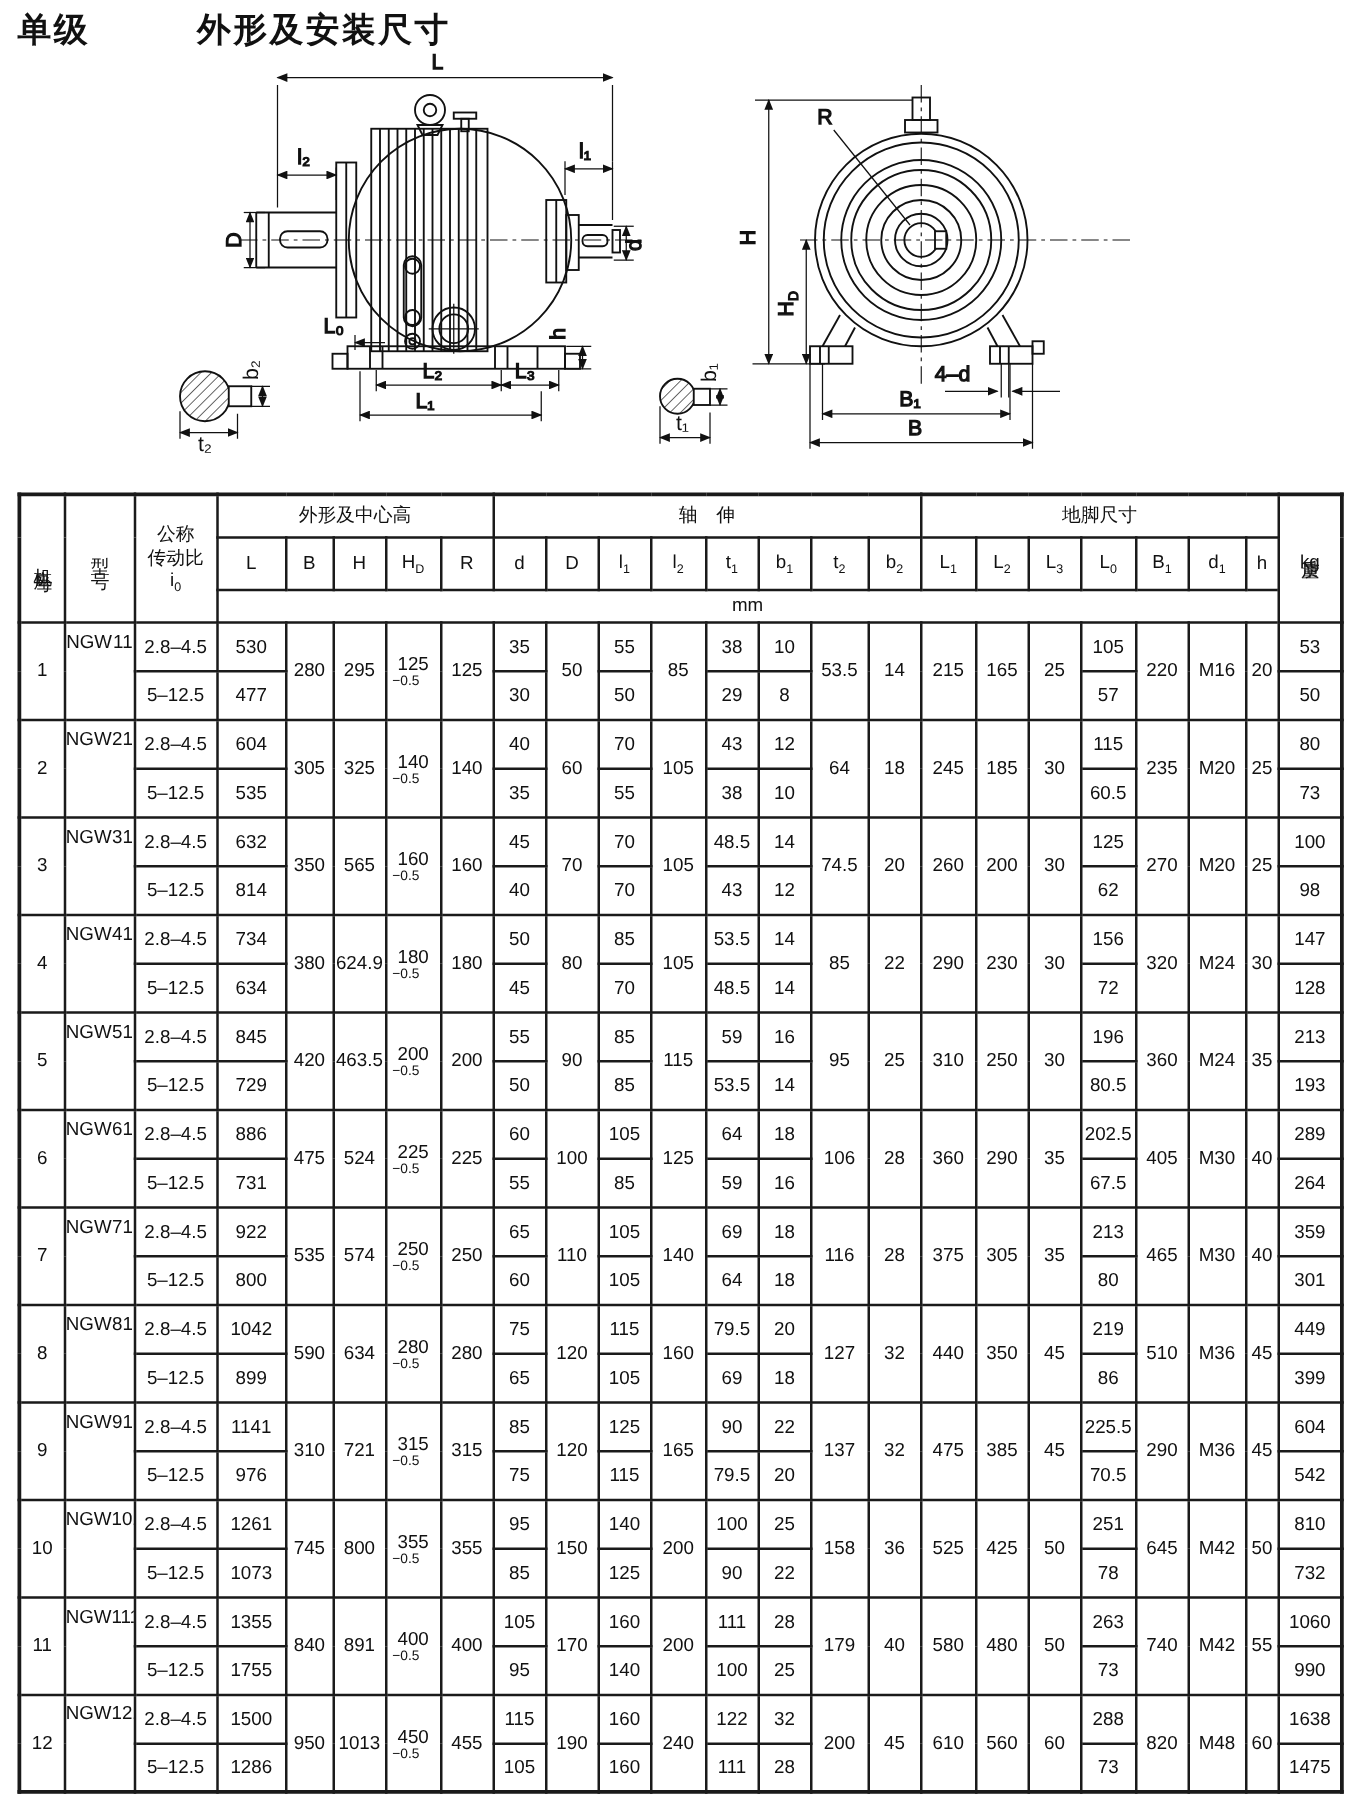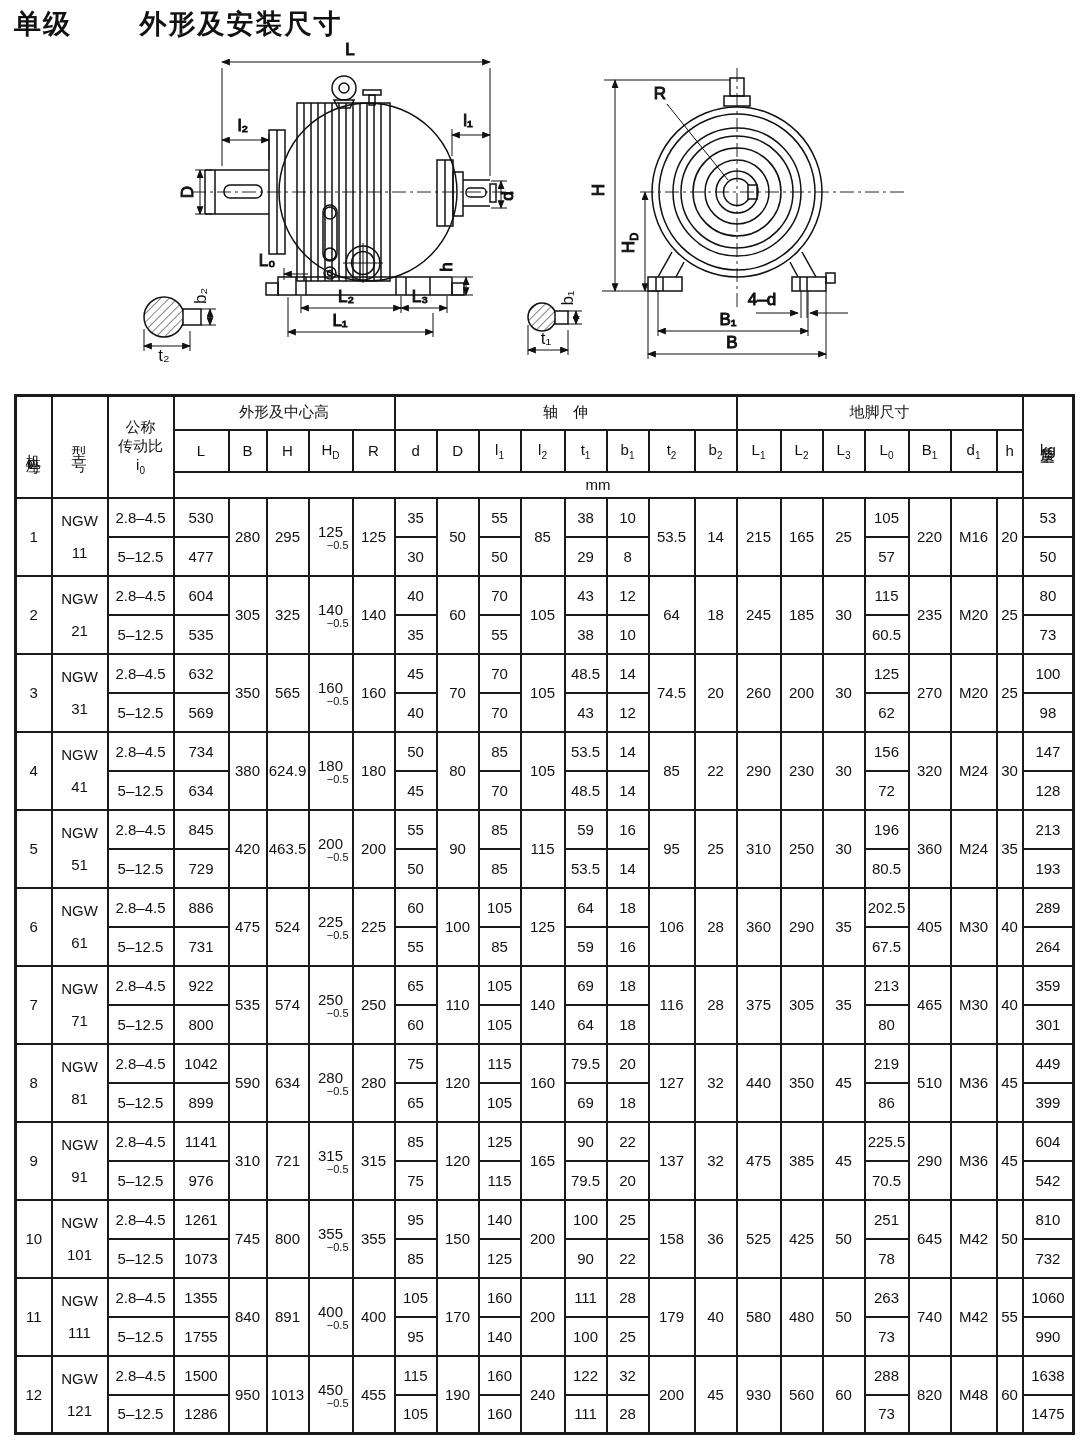--- a/index.html
+++ b/index.html
@@ -1,37 +1,37 @@
 <!DOCTYPE html>
 <html><head>
 <meta charset="utf-8">
 <style>
   html,body{margin:0;padding:0}
   body{width:1082px;height:1445px;background:#fff;color:#111;position:relative;overflow:hidden;
        font-family:"Liberation Sans","DejaVu Sans",sans-serif}
   .titlebar{position:absolute;top:6px;left:14px;font-weight:bold;font-size:27px;letter-spacing:2px;white-space:nowrap}
-  .titlebar .t2{margin-left:58px}
+  .titlebar .t2{margin-left:76px}
   svg{position:absolute;top:0;left:0}
   svg text{font-family:"Liberation Sans","DejaVu Sans",sans-serif;font-size:17px;fill:#111}
   .b{stroke:#111;stroke-width:1.5;fill:none}
   .dim{stroke:#111;stroke-width:1;fill:none}
   .cl{stroke:#111;stroke-width:.9;fill:none;stroke-dasharray:14 4 3 4}
   table{position:absolute;left:14px;top:394px;width:1054px;table-layout:fixed;border-collapse:collapse;
         border:3px solid #1a1a1a;font-size:15px}
   th,td{border:2px solid #1a1a1a;text-align:center;vertical-align:middle;padding:0;font-weight:normal;overflow:hidden}
   thead tr.h1{height:34px}
   thead tr.h2{height:42px}
   thead tr.h3{height:26px}
   tbody tr{height:39px}
   .sub{font-size:10px;vertical-align:-4px}
   .vtext{writing-mode:vertical-rl;text-orientation:upright;margin:0 auto;letter-spacing:3px;line-height:1}
   .vgap{letter-spacing:14px}
-  .model-inner{display:flex;flex-direction:column;justify-content:space-around;height:64px}
+  .model-inner{display:flex;justify-content:space-around;height:64px}
   .hdmain{display:block;line-height:1.1;padding-top:2px}
-  .hdtol{display:block;font-size:11px;text-align:right;padding-right:3px;line-height:1;margin-top:-1px}
+  .hdtol{display:block;font-size:11px;text-align:right;padding-right:16px;line-height:1;margin-top:-1px}
 </style>
 </head>
 <body>
 
 <div class="titlebar">
   <span>单级</span>
   <span class="t2">外形及安装尺寸</span>
 </div>
 
 <svg width="1082" height="394" viewBox="0 0 1082 394">
@@ -447,21 +447,21 @@
         <td rowspan="2">200</td>
         <td rowspan="2">30</td>
         <td>125</td>
         <td rowspan="2">270</td>
         <td rowspan="2">M20</td>
         <td rowspan="2">25</td>
         <td>100</td>
       </tr>
       <tr>
         <td>5–12.5</td>
-        <td>569</td>
+        <td>814</td>
         <td>40</td>
         <td>70</td>
         <td>43</td>
         <td>12</td>
         <td>62</td>
         <td>98</td>
       </tr>
       <tr>
         <td rowspan="2">4</td>
         <td rowspan="2">
@@ -832,21 +832,21 @@
         </td>
         <td rowspan="2">455</td>
         <td>115</td>
         <td rowspan="2">190</td>
         <td>160</td>
         <td rowspan="2">240</td>
         <td>122</td>
         <td>32</td>
         <td rowspan="2">200</td>
         <td rowspan="2">45</td>
-        <td rowspan="2">930</td>
+        <td rowspan="2">610</td>
         <td rowspan="2">560</td>
         <td rowspan="2">60</td>
         <td>288</td>
         <td rowspan="2">820</td>
         <td rowspan="2">M48</td>
         <td rowspan="2">60</td>
         <td>1638</td>
       </tr>
       <tr>
         <td>5–12.5</td>

